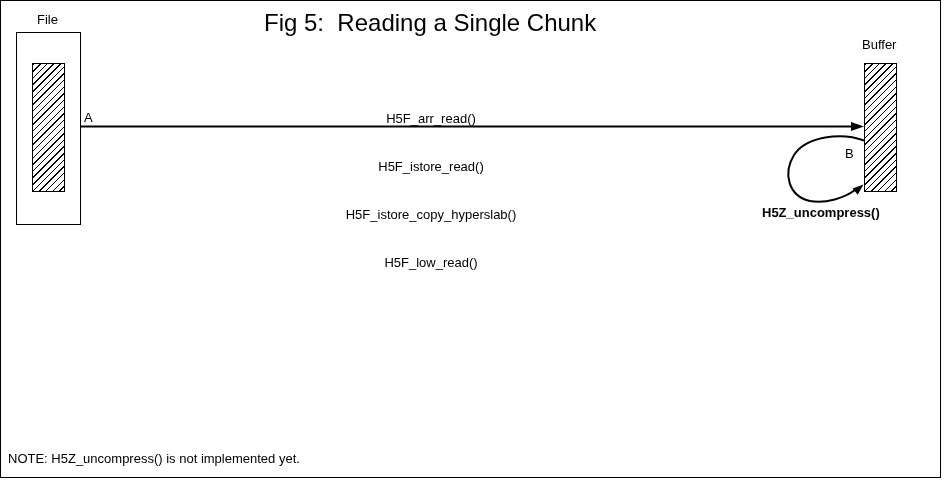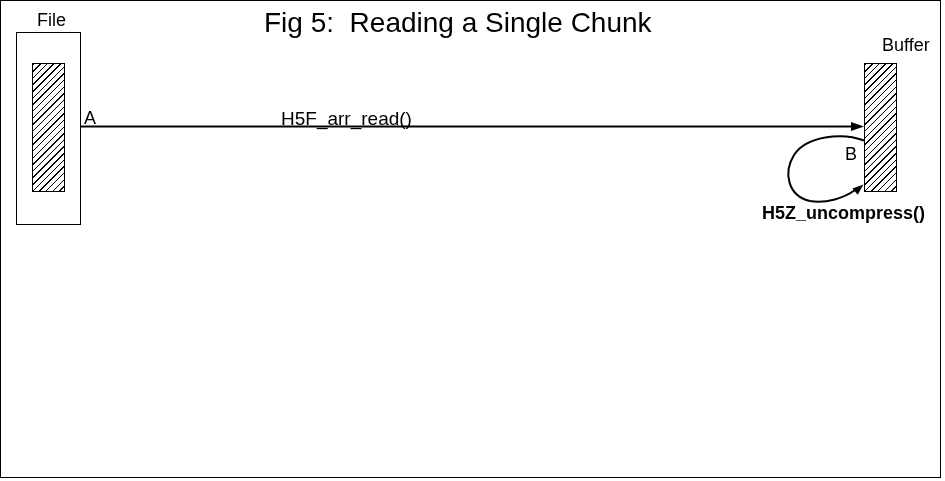--- a/index.html
+++ b/index.html
@@ -19,33 +19,33 @@
   .frame {
     position: absolute;
     left: 0; top: 0;
     width: 941px; height: 478px;
     box-sizing: border-box;
     border: 1px solid #000;
   }
   .abs { position: absolute; }
   .title {
     left: 264px; top: 10px;
-    font-size: 28px;
+    font-size: 24px;
     line-height: 26px;
     white-space: pre;
   }
   .small-label {
-    font-size: 18px;
+    font-size: 13px;
     line-height: 14px;
     white-space: pre;
     text-align: right;
   }
   .file-label   { left: 37px;  top: 13px; }
   .a-label      { left: 84px;  top: 111px; }
-  .buffer-label { left: 862px; top: 38px; margin-left: 20px; }
+  .buffer-label { left: 862px; top: 38px; }
   .b-label      { left: 845px; top: 147px; }
   .h5z-caption  { left: 762px; top: 206px; font-weight: bold; }
   .note         { left: 8px;   top: 452px; }
   .file-outer {
     left: 16px; top: 32px;
     width: 65px; height: 193px;
     box-sizing: border-box;
     border: 1px solid #000;
     background: #ffffff;
   }
@@ -57,22 +57,22 @@
       135deg,
       #000 0px, #000 1px,
       #ffffff 1px, #ffffff 4.7px
     );
   }
   .file-hatch   { left: 32px;  top: 63px; }
   .buffer-hatch { left: 864px; top: 63px; }
   .call-stack {
     left: 281px; top: 79px;
     width: 300px;
-    text-align: left;
-    font-size: 19px;
+    text-align: center;
+    font-size: 13px;
     line-height: 16px;
     white-space: pre;
   }
   svg.overlay {
     position: absolute;
     left: 0; top: 0;
     pointer-events: none;
   }
 </style>
 </head>
@@ -100,16 +100,20 @@
              C 826 204, 845 197.5, 855 190" fill="none" stroke="#000" stroke-width="2"></path>
     <polygon points="863.5,184.5 857.7,194.7 852.5,188.5" fill="#000"></polygon>
   </svg>
 
   <div class="abs small-label a-label">A</div>
   <div class="abs small-label b-label">B</div>
   <div class="abs small-label h5z-caption">H5Z_uncompress()</div>
 
   <div class="abs call-stack">
     <div>H5F_arr_read()</div>
+    <div>H5F_istore_read()</div>
+    <div>H5F_istore_copy_hyperslab()</div>
+    <div>H5F_low_read()</div>
   </div>
 
+  <div class="abs small-label note">NOTE: H5Z_uncompress() is not implemented yet.</div>
 
 </div>
 
 </body></html>

